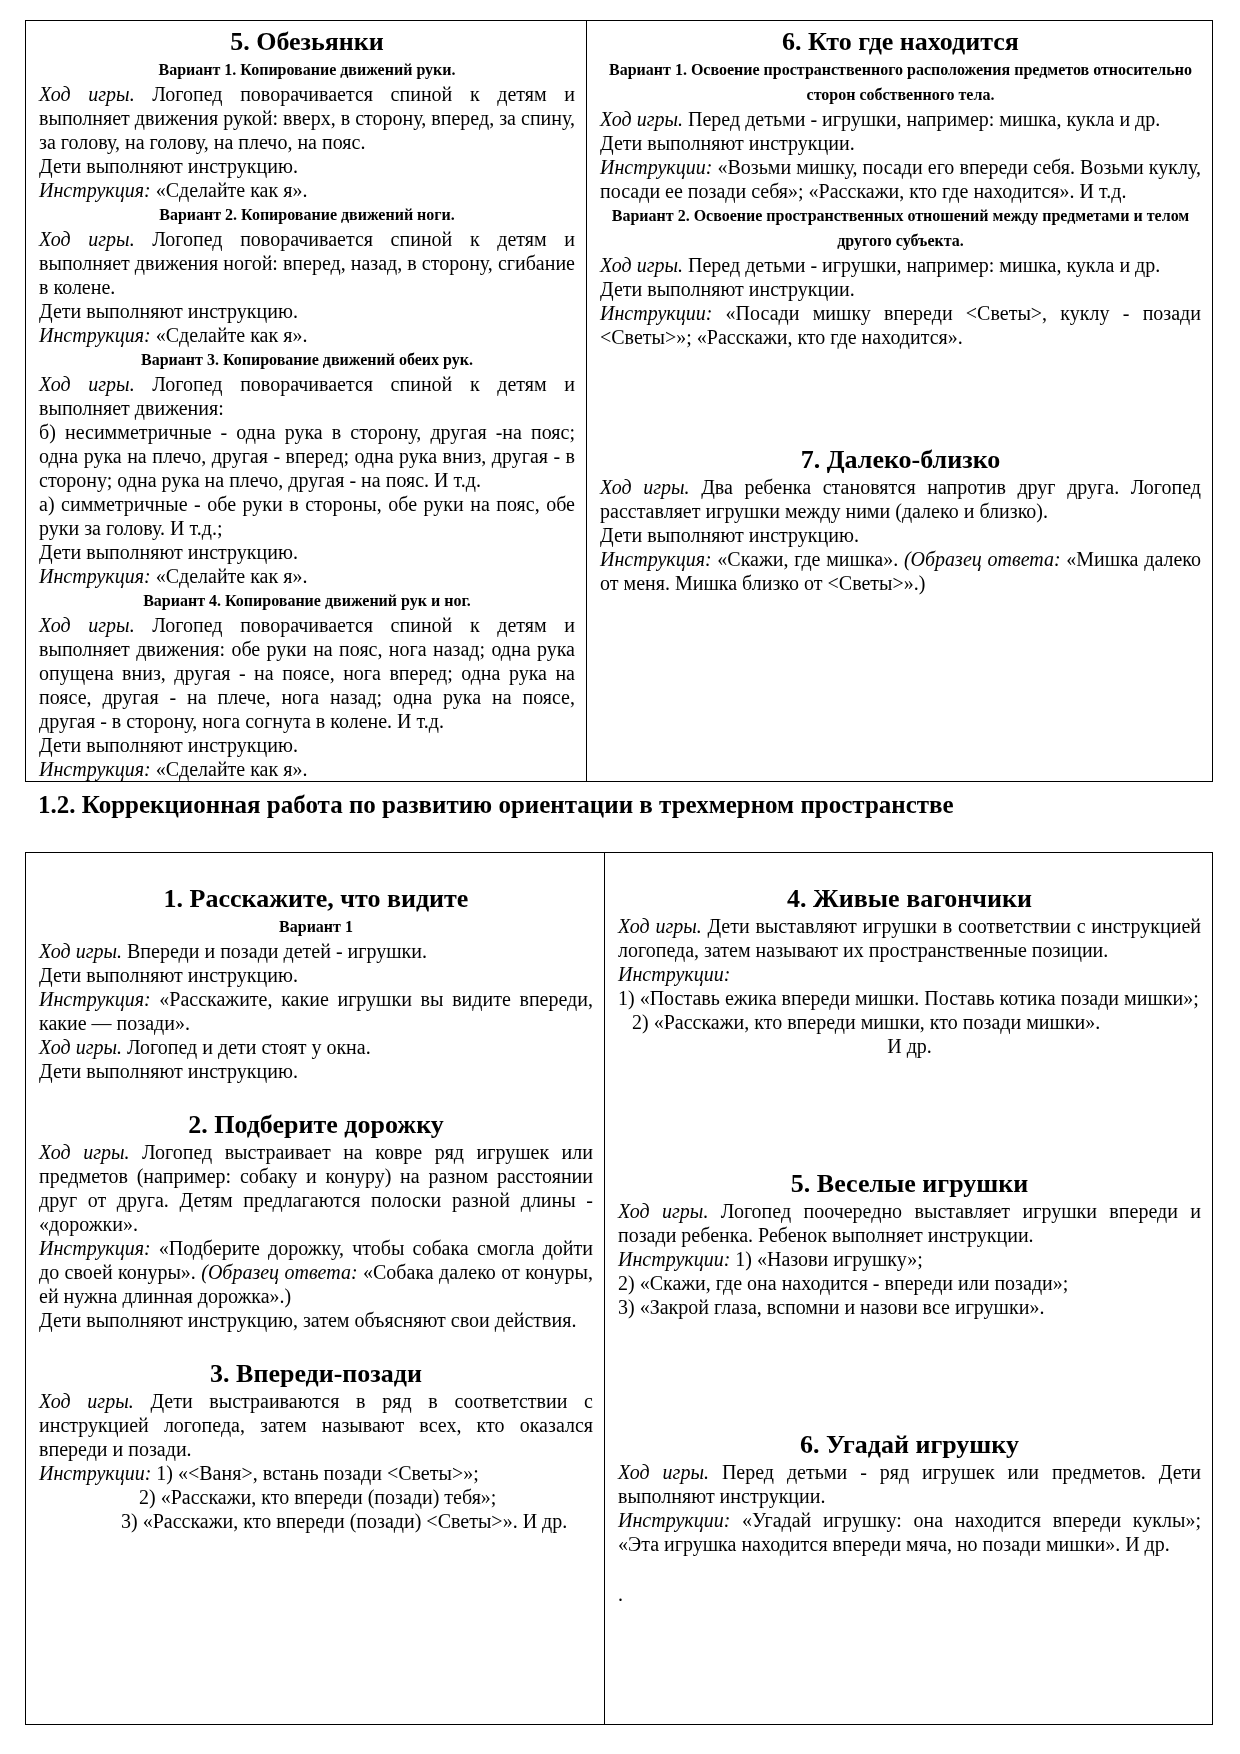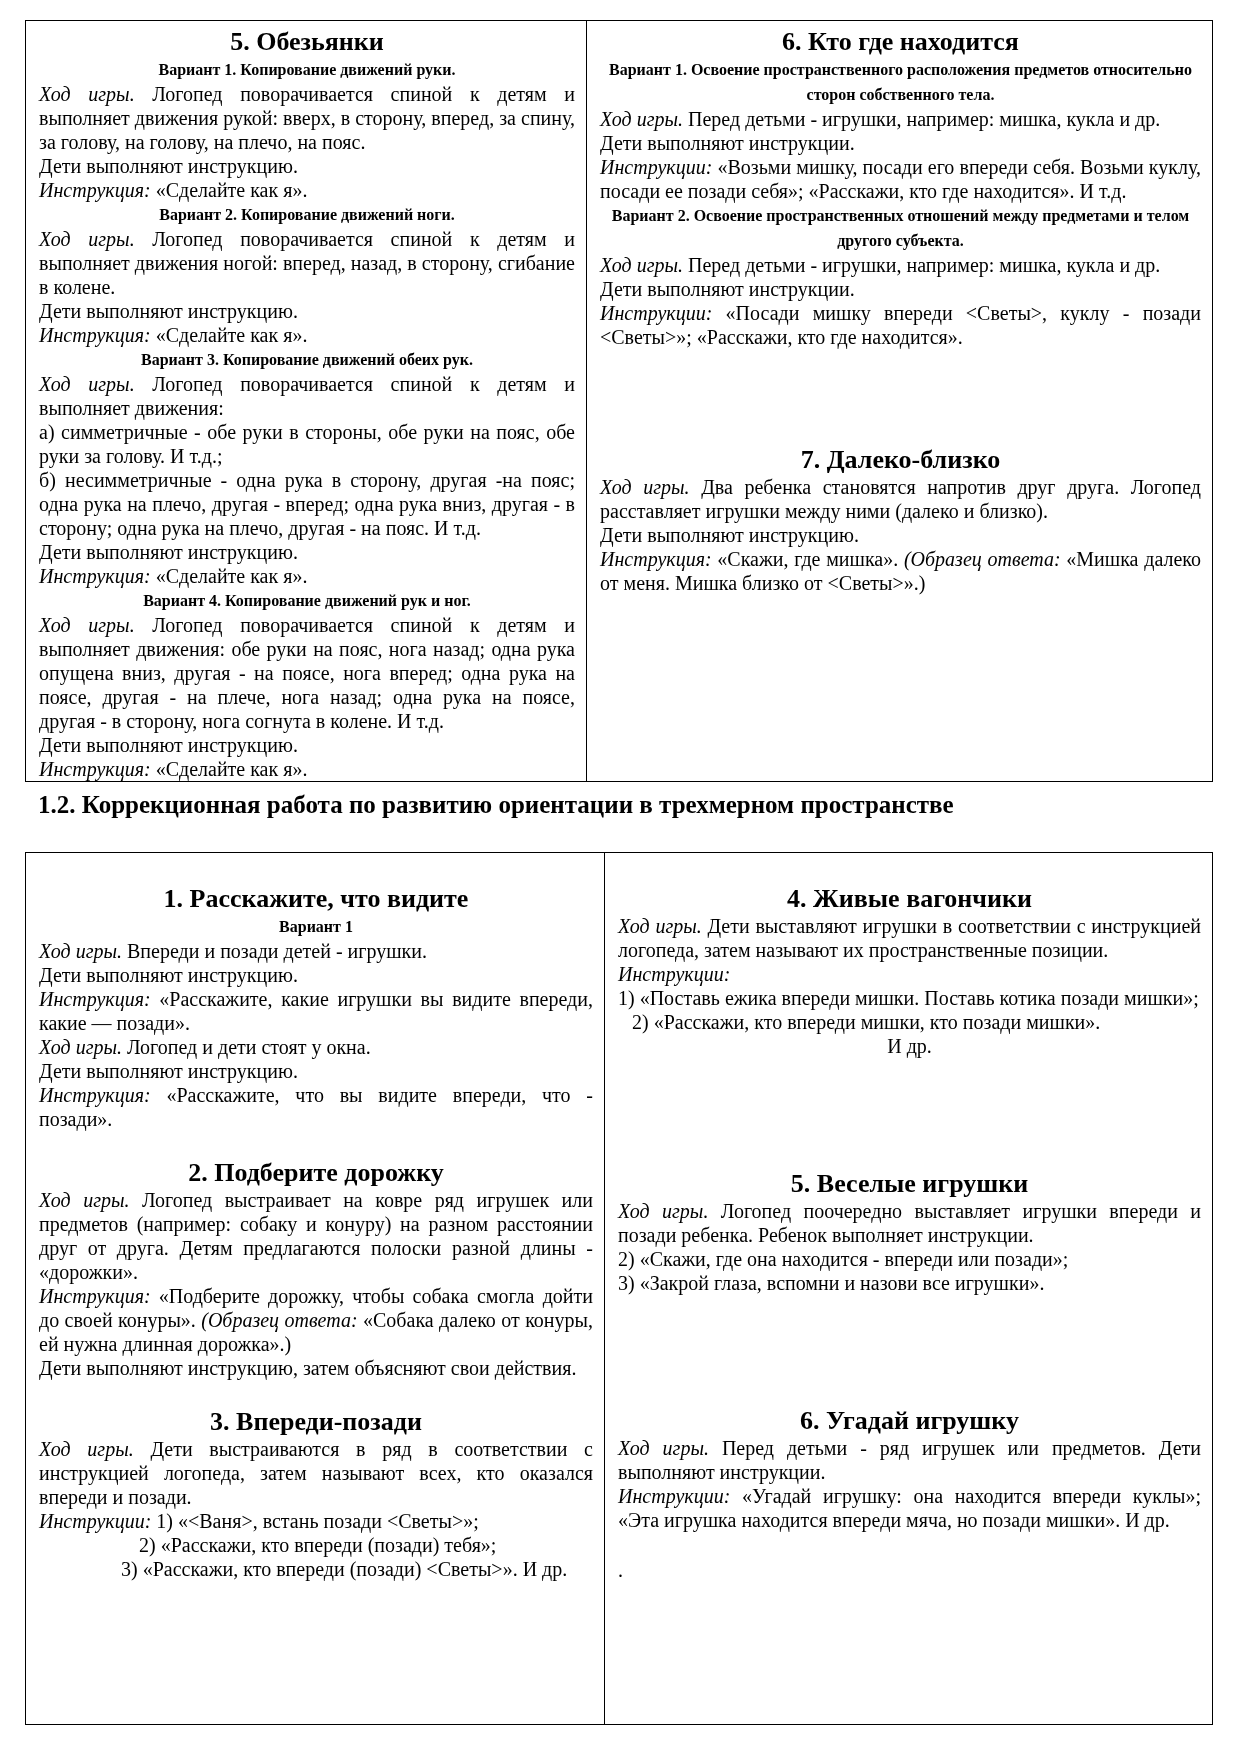--- a/index.html
+++ b/index.html
@@ -60,22 +60,22 @@
         <div class="subtitle">Вариант  1. Копирование движений руки.</div>
         <p class="para"><i>Ход игры.</i><span> Логопед поворачивается спиной к детям и выполняет движения рукой: вверх, в сторону, вперед, за спину, за голову, на голову, на плечо, на пояс.</span></p>
         <p class="para"><span>Дети выполняют инструкцию.</span></p>
         <p class="para"><i>Инструкция:</i><span> «Сделайте как я».</span></p>
         <div class="subtitle">Вариант 2. Копирование движений ноги.</div>
         <p class="para"><i>Ход игры.</i><span> Логопед поворачивается спиной к детям и выполняет движения ногой: вперед, назад, в сторону, сгибание в колене.</span></p>
         <p class="para"><span>Дети выполняют инструкцию.</span></p>
         <p class="para"><i>Инструкция:</i><span> «Сделайте как я».</span></p>
         <div class="subtitle">Вариант  3.  Копирование движений обеих рук.</div>
         <p class="para"><i>Ход игры.</i><span> Логопед поворачивается спиной к детям и выполняет движения:</span></p>
+        <p class="para"><span>б) несимметричные - одна рука в сторону, другая -на пояс; одна рука на плечо, другая - вперед; одна рука вниз, другая - в сторону; одна рука на плечо, другая - на пояс. И т.д.</span></p>
         <p class="para"><span>а) симметричные - обе руки в стороны, обе руки на пояс, обе руки за голову. И т.д.;</span></p>
-        <p class="para"><span>б) несимметричные - одна рука в сторону, другая -на пояс; одна рука на плечо, другая - вперед; одна рука вниз, другая - в сторону; одна рука на плечо, другая - на пояс. И т.д.</span></p>
         <p class="para"><span>Дети выполняют инструкцию.</span></p>
         <p class="para"><i>Инструкция:</i><span> «Сделайте как я».</span></p>
         <div class="subtitle">Вариант  4.  Копирование движений рук и ног.</div>
         <p class="para"><i>Ход игры.</i><span> Логопед поворачивается спиной к детям и выполняет движения: обе руки на пояс, нога назад; одна рука опущена вниз, другая - на поясе, нога вперед; одна рука на поясе, другая - на плече, нога назад; одна рука на поясе, другая - в сторону, нога согнута в колене. И т.д.</span></p>
         <p class="para"><span>Дети выполняют инструкцию.</span></p>
         <p class="para"><i>Инструкция:</i><span> «Сделайте как я».</span></p>
       </div>
     <div class="cell cell-right">
         <div class="title">6. Кто где находится</div>
         <div class="subtitle">Вариант  1.  Освоение пространственного расположения предметов относительно сторон собственного тела.</div>
@@ -98,21 +98,20 @@
 
   <div class="doc-table" id="table-bottom">
     <div class="cell cell-left">
         <div class="title">1. Расскажите, что видите</div>
         <div class="subtitle">Вариант  1</div>
         <p class="para"><i>Ход игры.</i><span> Впереди и позади детей - игрушки.</span></p>
         <p class="para"><span>Дети выполняют инструкцию.</span></p>
         <p class="para"><i>Инструкция:</i><span> «Расскажите, какие игрушки вы видите впереди, какие — позади».</span></p>
         <p class="para"><i>Ход игры.</i><span> Логопед и дети стоят у окна.</span></p>
         <p class="para"><span>Дети выполняют инструкцию.</span></p>
-        <p class="para"><i>Инструкция:</i><span> «Расскажите, что вы видите впереди, что - позади».</span></p>
         <div class="gap gap-sm"></div>
         <div class="title">2. Подберите дорожку</div>
         <p class="para"><i>Ход игры.</i><span> Логопед выстраивает на ковре ряд игрушек или предметов (например: собаку и конуру) на разном расстоянии друг от друга. Детям предлагаются полоски разной длины - «дорожки».</span></p>
         <p class="para"><i>Инструкция:</i><span> «Подберите дорожку, чтобы собака смогла дойти до своей конуры». </span><i>(Образец ответа:</i><span> «Собака далеко от конуры, ей нужна длинная дорожка».)</span></p>
         <p class="para"><span>Дети выполняют инструкцию, затем объясняют свои действия.</span></p>
         <div class="gap gap-sm"></div>
         <div class="title">3. Впереди-позади</div>
         <p class="para"><i>Ход игры.</i><span> Дети выстраиваются в ряд в соответствии с инструкцией логопеда, затем называют всех, кто оказался впереди и позади.</span></p>
         <p class="para"><i>Инструкции:</i><span> 1) «&lt;Ваня&gt;, встань позади &lt;Светы&gt;»;</span></p>
         <p class="para" style="text-indent: 100px;"><span>2)  «Расскажи, кто впереди (позади) тебя»;</span></p>
@@ -121,20 +120,21 @@
     <div class="cell cell-right">
         <div class="title">4. Живые вагончики</div>
         <p class="para"><i>Ход игры.</i><span> Дети выставляют игрушки в соответствии с инструкцией логопеда, затем называют их пространственные позиции.</span></p>
         <p class="para"><i>Инструкции:</i></p>
         <p class="para"><span>1) «Поставь ежика впереди мишки. Поставь котика позади мишки»;</span></p>
         <p class="para" style="text-indent: 14px;"><span>2)  «Расскажи,  кто впереди мишки,  кто позади мишки».</span></p>
         <p class="para center"><span>И др.</span></p>
         <div class="gap gap-xl"></div>
         <div class="title">5. Веселые игрушки</div>
         <p class="para"><i>Ход игры.</i><span> Логопед поочередно выставляет игрушки впереди и позади ребенка. Ребенок выполняет инструкции.</span></p>
+        <p class="para"><i>Инструкции:</i><span> 1) «Назови игрушку»;</span></p>
         <p class="para"><span>2) «Скажи, где она находится - впереди или позади»;</span></p>
         <p class="para"><span>3)  «Закрой глаза, вспомни и назови все игрушки».</span></p>
         <div class="gap gap-xl"></div>
         <div class="title">6. Угадай игрушку</div>
         <p class="para"><i>Ход игры.</i><span> Перед детьми - ряд игрушек или предметов. Дети выполняют инструкции.</span></p>
         <p class="para"><i>Инструкции:</i><span> «Угадай игрушку:  она находится впереди куклы»; «Эта игрушка находится впереди мяча, но позади мишки». И др.</span></p>
         <div class="gap gap-sm"></div>
         <p class="para"><span>.</span></p>
       </div>
   </div>

